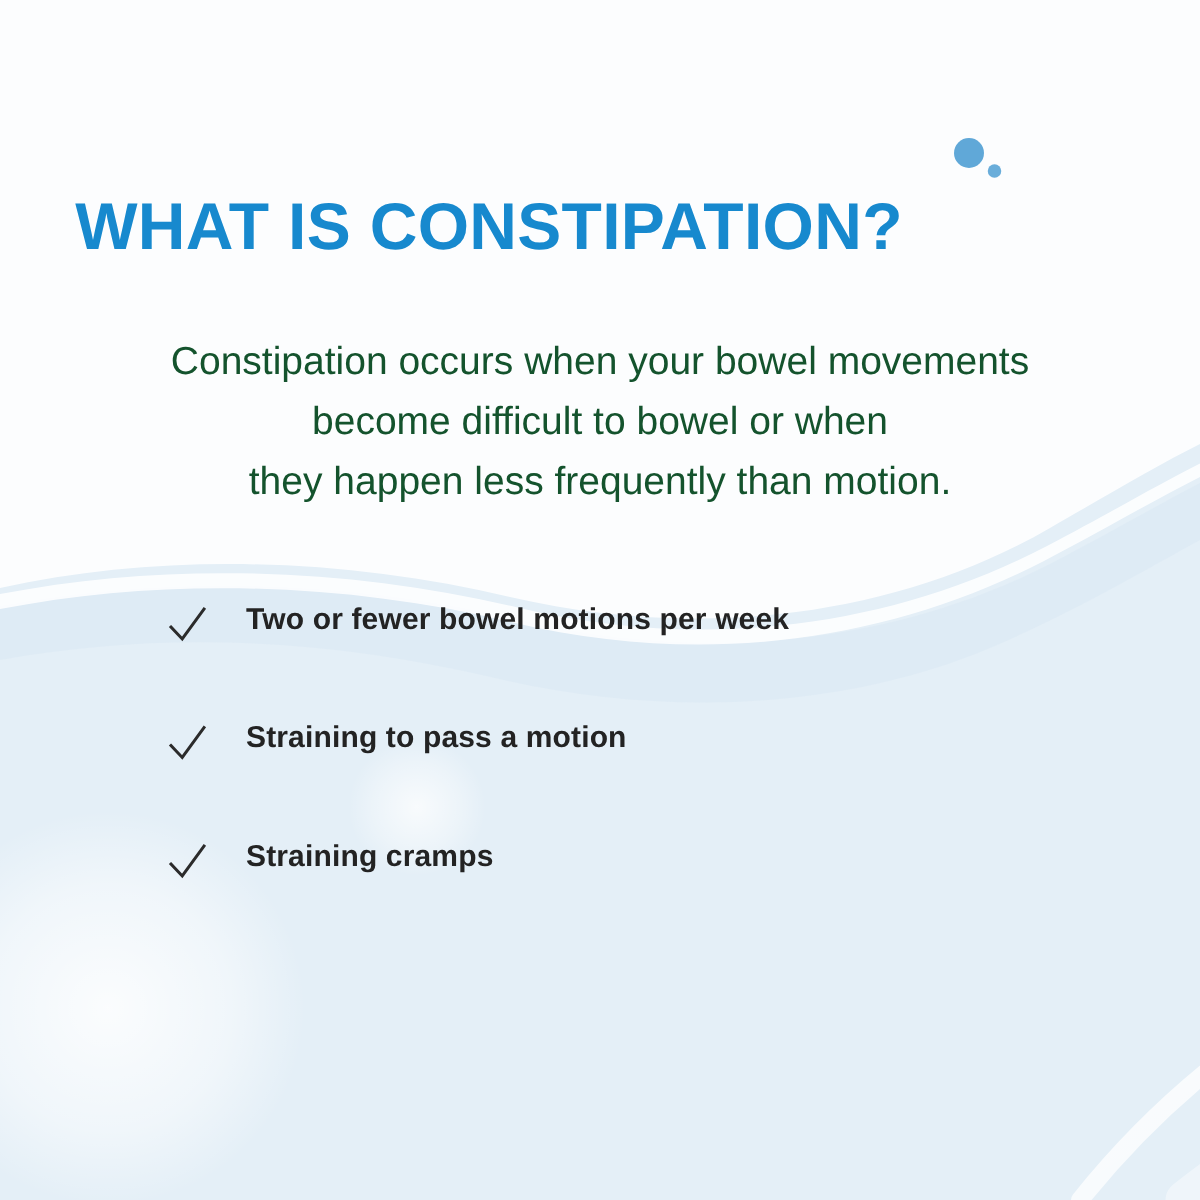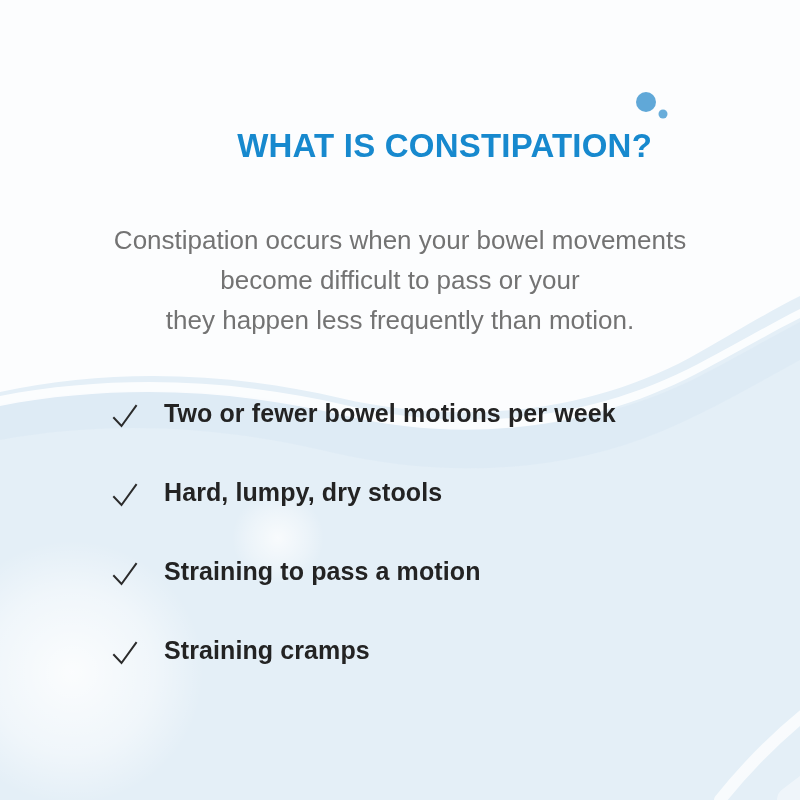--- a/index.html
+++ b/index.html
@@ -23,37 +23,37 @@
     width:800px;
     height:800px;
     pointer-events:none;
   }
   
   #title {
     position:absolute;
     top:126px;
     left:0;
     width:652px;
-    text-align:right;
-    font-size:33px;
+    text-align:center;
+    font-size:44px;
     font-weight:bold;
     letter-spacing:0.2px;
     color:#1789ce;
     line-height:1.2;
   }
   
   #intro {
     position:absolute;
     top:220px;
     left:40px;
     width:720px;
     text-align:center;
     font-size:26px;
     font-weight:400;
-    color:#737373;
+    color:#14532d;
     line-height:40px;
   }
   #intro .line { display:block; white-space:pre; }
   
   #symptom-list {
     position:absolute;
     top:398px;
     left:0;
     width:800px;
     list-style:none;
@@ -69,21 +69,21 @@
     left:112px;
     top:4px;
     width:26px;
     height:30px;
     display:block;
   }
   .symptom-text {
     position:absolute;
     left:164px;
     top:0;
-    font-size:25px;
+    font-size:20px;
     font-weight:bold;
     color:#232323;
     letter-spacing:0.1px;
     line-height:31px;
     white-space:nowrap;
   }
 </style>
 </head>
 <body>
 
@@ -150,43 +150,35 @@
 
   <svg class="bg-layer" viewBox="0 0 800 800" aria-hidden="true">
     <circle cx="646" cy="102" r="10" fill="#4f9fd4" opacity="0.9"></circle>
     <circle cx="663" cy="114" r="4.5" fill="#4f9fd4" opacity="0.85"></circle>
   </svg>
 
   <h1 id="title">WHAT IS CONSTIPATION?</h1>
 
   <p id="intro">
     <span class="line">Constipation occurs when your bowel movements</span>
-    <span class="line">become difficult to pass or your</span>
+    <span class="line">become difficult to bowel or when</span>
     <span class="line">they happen less frequently than motion.</span>
   </p>
 
   <ul id="symptom-list">
 
     <li class="symptom-row">
       <span class="check-icon">
         <svg viewBox="0 0 26 30" width="26" height="30" aria-hidden="true">
           <path d="M2 16 L9.5 24 L24 4" fill="none" stroke="#2b2b2b" stroke-width="2" stroke-linecap="square" stroke-linejoin="miter"></path>
         </svg>
       </span>
       <span class="symptom-text">Two or fewer bowel motions per week</span>
     </li>
 
-    <li class="symptom-row">
-      <span class="check-icon">
-        <svg viewBox="0 0 26 30" width="26" height="30" aria-hidden="true">
-          <path d="M2 16 L9.5 24 L24 4" fill="none" stroke="#2b2b2b" stroke-width="2" stroke-linecap="square" stroke-linejoin="miter"></path>
-        </svg>
-      </span>
-      <span class="symptom-text">Hard, lumpy, dry stools</span>
-    </li>
 
     <li class="symptom-row">
       <span class="check-icon">
         <svg viewBox="0 0 26 30" width="26" height="30" aria-hidden="true">
           <path d="M2 16 L9.5 24 L24 4" fill="none" stroke="#2b2b2b" stroke-width="2" stroke-linecap="square" stroke-linejoin="miter"></path>
         </svg>
       </span>
       <span class="symptom-text">Straining to pass a motion</span>
     </li>
 

